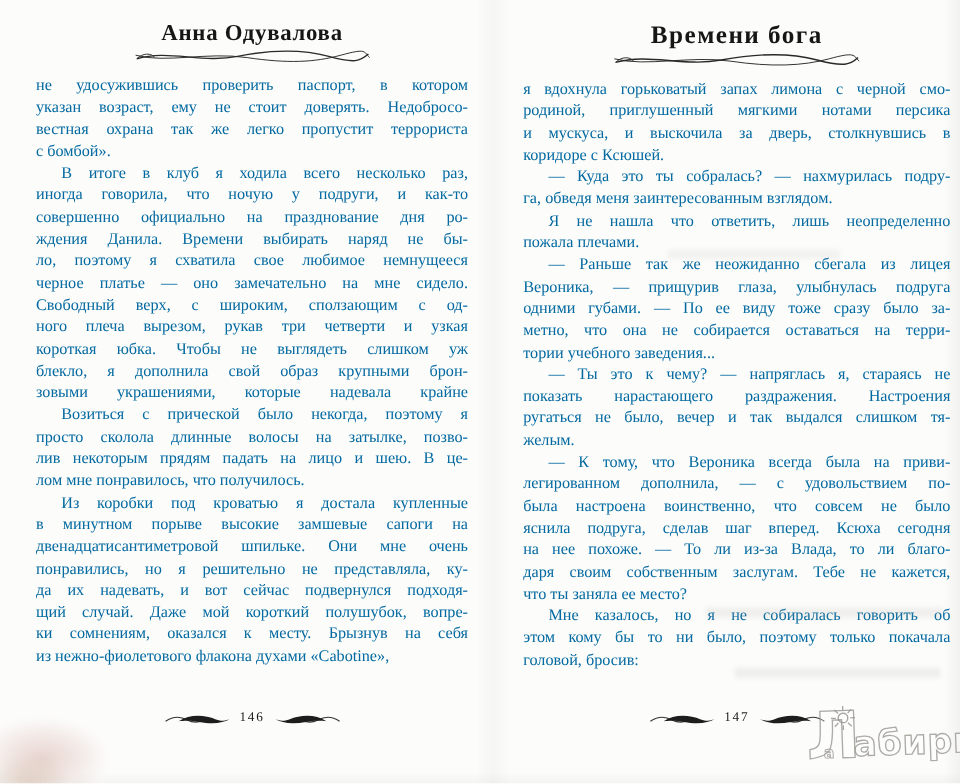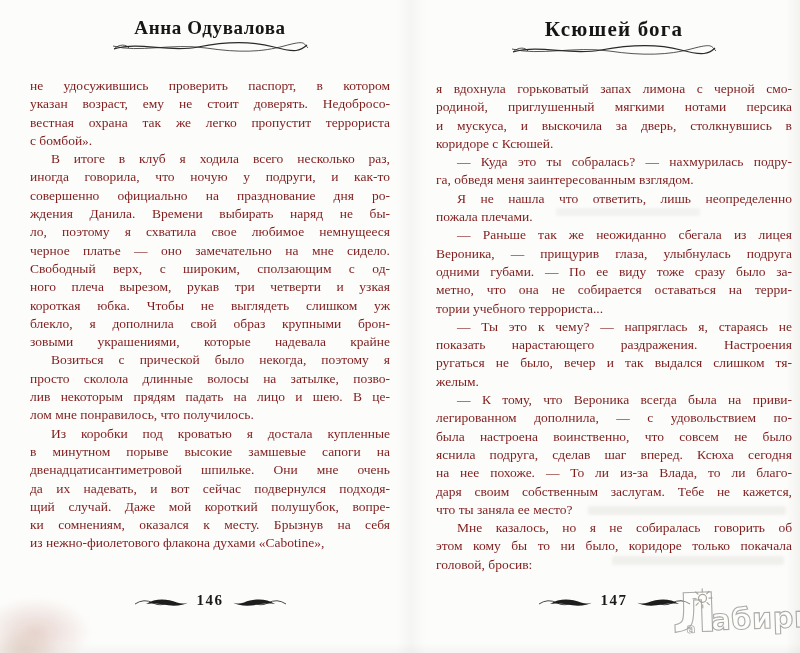--- a/index.html
+++ b/index.html
@@ -17,29 +17,29 @@
     background:linear-gradient(to top, rgba(60,55,45,0.04), rgba(0,0,0,0));}
   .page{position:absolute;top:0;}
   .page.left{left:30px;width:360px;}
   .page.right{left:436px;width:356px;}
   .running-head{
     text-align:center;font-weight:bold;margin-top:17px;
     font-size:19px;letter-spacing:0.6px;color:#161616;
   }
   .page.right .running-head{font-size:21px;letter-spacing:1.2px;}
   .flourish{display:block;margin:1px auto 0;}
-  .body-text{margin-top:23px;font-size:13.5px;line-height:18.3px;color:#7f1d1d;}
+  .body-text{margin-top:8px;font-size:13.5px;line-height:18.3px;color:#0369a1;}
   .line{text-align:justify;text-align-last:justify;}
   .line.last{text-align-last:left;}
   .para.indent .line:first-child{text-indent:21px;font-family:Liberation Serif, serif;}
   .folio{
     position:absolute;top:592px;left:0;width:100%;
     display:flex;align-items:center;justify-content:center;gap:7px;
   }
-  .folio .num{font-weight:bold;font-size:15px;letter-spacing:1.5px;color:#1a1a1a;}
+  .folio .num{font-weight:normal;font-size:11px;letter-spacing:1.5px;color:#1a1a1a;}
   .orn{display:block;}
   .orn.mirror{transform:scaleX(-1);}
   
   .watermark{
     position:absolute;left:672px;top:590px;width:140px;
     display:flex;align-items:flex-end;
     transform:rotate(-2deg);
     font-family:"DejaVu Sans", sans-serif;font-weight:bold;
     color:rgba(255,255,255,0.35);
     -webkit-text-stroke:1.1px rgba(153,150,145,0.8);
@@ -101,41 +101,42 @@
         <div class="para indent">
           <div class="line">Возиться с прической было некогда, поэтому я</div>
           <div class="line">просто сколола длинные волосы на затылке, позво-</div>
           <div class="line">лив некоторым прядям падать на лицо и шею. В це-</div>
           <div class="line last">лом мне понравилось, что получилось.</div>
         </div>
         <div class="para indent">
           <div class="line">Из коробки под кроватью я достала купленные</div>
           <div class="line">в минутном порыве высокие замшевые сапоги на</div>
           <div class="line">двенадцатисантиметровой шпильке. Они мне очень</div>
+          <div class="line">понравились, но я решительно не представляла, ку-</div>
           <div class="line">да их надевать, и вот сейчас подвернулся подходя-</div>
           <div class="line">щий случай. Даже мой короткий полушубок, вопре-</div>
           <div class="line">ки сомнениям, оказался к месту. Брызнув на себя</div>
           <div class="line last">из нежно-фиолетового флакона духами «Cabotine»,</div>
         </div>
       </div>
     <div class="folio">
       <svg class="orn" width="56" height="12" viewBox="0 0 56 12">
         <path d="M1,9 Q10,3 19,8 Q27,12 35,7" fill="none" stroke="#333" stroke-width="0.9"></path>
         <path d="M12,9 C21,3 33,3.5 43,7.5 C48,9.3 52,8.6 55,7 C49,11 39,11.6 29,9.6 C21,8 16,8.6 12,9 Z" fill="#1d1d1d"></path>
       </svg>
       <span class="num">146</span>
       <svg class="orn mirror" width="56" height="12" viewBox="0 0 56 12">
         <path d="M1,9 Q10,3 19,8 Q27,12 35,7" fill="none" stroke="#333" stroke-width="0.9"></path>
         <path d="M12,9 C21,3 33,3.5 43,7.5 C48,9.3 52,8.6 55,7 C49,11 39,11.6 29,9.6 C21,8 16,8.6 12,9 Z" fill="#1d1d1d"></path>
       </svg>
     </div>
   </div>
 
   <div class="page right">
-    <div class="running-head">Ксюшей бога</div>
+    <div class="running-head">Времени бога</div>
     <svg class="flourish" width="210" height="14" viewBox="0 0 210 14">
       <path d="M4,9 C32,1 60,13 92,7 S150,1 172,7 S200,11 206,5" stroke="#2a2a2a" fill="none" stroke-width="1.2"></path>
       <path d="M3,6 C30,13 66,3 100,8 S160,12 182,6 S202,3 207,8" stroke="#2a2a2a" fill="none" stroke-width="0.8"></path>
       <path d="M4,9 C9,4 16,4 19,8" stroke="#2a2a2a" fill="none" stroke-width="0.8"></path>
     </svg>
     <div class="body-text" id="right-body">
         <div class="para">
           <div class="line">я вдохнула горьковатый запах лимона с черной смо-</div>
           <div class="line">родиной, приглушенный мягкими нотами персика</div>
           <div class="line">и мускуса, и выскочила за дверь, столкнувшись в</div>
@@ -147,40 +148,40 @@
         </div>
         <div class="para indent">
           <div class="line">Я не нашла что ответить, лишь неопределенно</div>
           <div class="line last">пожала плечами.</div>
         </div>
         <div class="para indent">
           <div class="line">— Раньше так же неожиданно сбегала из лицея</div>
           <div class="line">Вероника, — прищурив глаза, улыбнулась подруга</div>
           <div class="line">одними губами. — По ее виду тоже сразу было за-</div>
           <div class="line">метно, что она не собирается оставаться на терри-</div>
-          <div class="line last">тории учебного террориста...</div>
+          <div class="line last">тории учебного заведения...</div>
         </div>
         <div class="para indent">
           <div class="line">— Ты это к чему? — напряглась я, стараясь не</div>
           <div class="line">показать нарастающего раздражения. Настроения</div>
           <div class="line">ругаться не было, вечер и так выдался слишком тя-</div>
           <div class="line last">желым.</div>
         </div>
         <div class="para indent">
           <div class="line">— К тому, что Вероника всегда была на приви-</div>
           <div class="line">легированном дополнила, — с удовольствием по-</div>
           <div class="line">была настроена воинственно, что совсем не было</div>
           <div class="line">яснила подруга, сделав шаг вперед. Ксюха сегодня</div>
           <div class="line">на нее похоже. — То ли из-за Влада, то ли благо-</div>
           <div class="line">даря своим собственным заслугам. Тебе не кажется,</div>
           <div class="line last">что ты заняла ее место?</div>
         </div>
         <div class="para indent">
           <div class="line">Мне казалось, но я не собиралась говорить об</div>
-          <div class="line">этом кому бы то ни было, коридоре только покачала</div>
+          <div class="line">этом кому бы то ни было, поэтому только покачала</div>
           <div class="line last">головой, бросив:</div>
         </div>
       </div>
     <div class="folio">
       <svg class="orn" width="56" height="12" viewBox="0 0 56 12">
         <path d="M1,9 Q10,3 19,8 Q27,12 35,7" fill="none" stroke="#333" stroke-width="0.9"></path>
         <path d="M12,9 C21,3 33,3.5 43,7.5 C48,9.3 52,8.6 55,7 C49,11 39,11.6 29,9.6 C21,8 16,8.6 12,9 Z" fill="#1d1d1d"></path>
       </svg>
       <span class="num">147</span>
       <svg class="orn mirror" width="56" height="12" viewBox="0 0 56 12">

